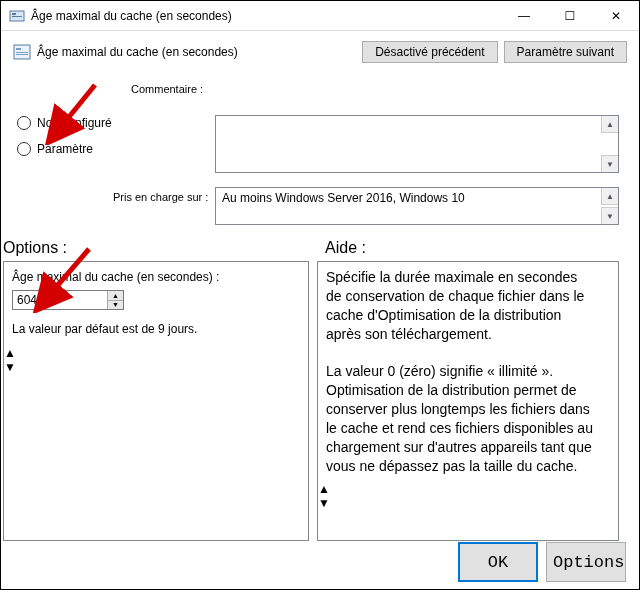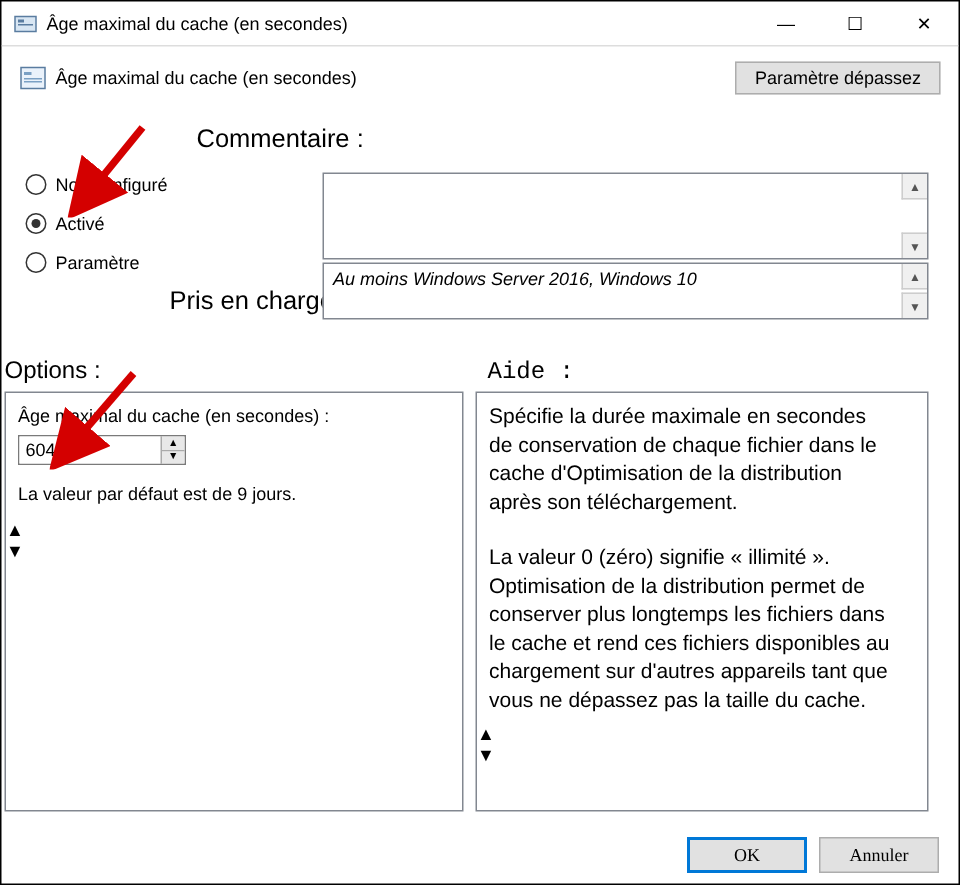--- a/index.html
+++ b/index.html
@@ -37,21 +37,21 @@
     display: flex; align-items: center;
   }
   .radios { position: absolute; left: 16px; top: 80px; }
   .radio-row { display: flex; align-items: center; height: 24px; margin-bottom: 2px; }
   .radio {
     width: 14px; height: 14px; border-radius: 50%; border: 1px solid #333; margin-right: 6px;
     display: flex; align-items: center; justify-content: center;
   }
   .radio.checked::after { content:""; width:6px; height:6px; border-radius:50%; background:#333; }
   .label-col { position: absolute; left: 130px; }
-  .lbl { font-size: 17px; }
+  .lbl { font-size: 11px; }
   .sunken-area {
     border: 1px solid #828790;
     background: #fff;
     position: absolute;
   }
   .sunken-area.white { background: #fff; }
   .sunken-area .scroll-up, .sunken-area .scroll-down {
     position: absolute; right: 0; width: 17px; height: 17px;
     background: #f0f0f0; border-left: 1px solid #cdcdcd;
     display:flex; align-items:center; justify-content:center; font-size:8px; color:#555;
@@ -70,21 +70,21 @@
     border: 0; outline: 0; width: 94px; padding: 0 4px; font-size: 12px; font-family: inherit;
   }
   .spinner .spin-btns { width: 16px; display: flex; flex-direction: column; border-left: 1px solid #aaa; }
   .spinner .spin-btns div { flex:1; display:flex; align-items:center; justify-content:center; font-size:7px; background:#e8e8e8; }
   .spinner .spin-btns div:first-child { border-bottom:1px solid #aaa; }
   .help-text { padding: 6px 22px 6px 8px; font-size: 14px; line-height: 1.35; }
   .footer {
     position: absolute; bottom: 8px; right: 14px; display: flex; gap: 8px;
   }
   .footer button {
-    width: 80px; height: 24px; font-size: 12px; font-family: Liberation Serif, serif;
+    width: 80px; height: 40px; font-size: 17px; font-family: Liberation Mono, monospace;
     background: #e1e1e1; border: 1px solid #adadad;
   }
   .footer button.primary { border: 2px solid #0078d7; background: #e1e1e1; }
   .arrow { position: absolute; pointer-events: none; }
 </style>
 </head>
 <body>
 
 <div class="titlebar">
   <svg class="icon" viewBox="0 0 16 16">
@@ -102,53 +102,50 @@
 
 <div class="content">
   <div class="header-row">
     <svg class="icon" viewBox="0 0 18 18">
         <rect x="1" y="2" width="16" height="14" fill="#eaf2fb" stroke="#5a7ca0"></rect>
         <rect x="3" y="5" width="5" height="2" fill="#7aa0c4"></rect>
         <rect x="3" y="9" width="12" height="1" fill="#7aa0c4"></rect>
         <rect x="3" y="11" width="12" height="1" fill="#7aa0c4"></rect>
       </svg>
     <div class="title">Âge maximal du cache (en secondes)</div>
-    <div class="nav-btn">Paramètre dépassez</div>
+    <div class="nav-btn">Désactivé précédent</div>
+    <div class="nav-btn">Paramètre suivant</div>
   </div>
 
   <div class="radios">
     <div class="radio-row">
       <div class="radio"></div>
       <span>Non configuré</span>
-    </div>
-    <div class="radio-row">
-      <div class="radio checked"></div>
-      <span>Activé</span>
     </div>
     <div class="radio-row">
       <div class="radio"></div>
       <span>Paramètre</span>
     </div>
   </div>
 
   <div class="lbl label-col" style="top:52px;">Commentaire :</div>
   <div class="sunken-area white" style="left:214px; top:84px; width:404px; height:58px;">
     <div class="scroll-up">▲</div>
     <div class="scroll-down">▼</div>
   </div>
 
   <div class="lbl" style="position:absolute; left:112px; top:160px;">Pris en charge sur :</div>
-  <div class="sunken-area" style="left:214px; top:144px; width:404px; height:38px; background:#fff;font-style:italic;">
+  <div class="sunken-area" style="left:214px; top:156px; width:404px; height:38px; background:#fff;">
     <div style="padding:3px 22px 3px 6px;">Au moins Windows Server 2016, Windows 10</div>
     <div class="scroll-up">▲</div>
     <div class="scroll-down">▼</div>
   </div>
 
   <div class="panel-label" style="left:2px; top:208px;">Options :</div>
-  <div class="panel-label" style="left:324px; top:208px;font-family:Liberation Mono, monospace;">Aide :</div>
+  <div class="panel-label" style="left:324px; top:208px;">Aide :</div>
 
   <div class="options-panel" style="left:2px; top:230px; width:306px; height:280px;">
     <div style="padding:8px 24px 4px 8px;">Âge maximal du cache (en secondes) :</div>
     <div style="padding:2px 8px;">
       <div class="spinner">
         <input value="604800" style="">
         <div class="spin-btns">
           <div>▲</div>
           <div>▼</div>
         </div>
@@ -183,14 +180,14 @@
           <path d="M0,0 L8,4 L0,8 Z" fill="#d40000"></path>
         </marker>
       </defs>
     <line x1="56" y1="4" x2="6" y2="62" stroke="#d40000" stroke-width="5" marker-end="url(#ah2)"></line>
   </svg>
 
 </div>
 
 <div class="footer">
   <button class="primary">OK</button>
-  <button>Annuler</button>
+  <button>Options</button>
 </div>
 
 </body></html>

